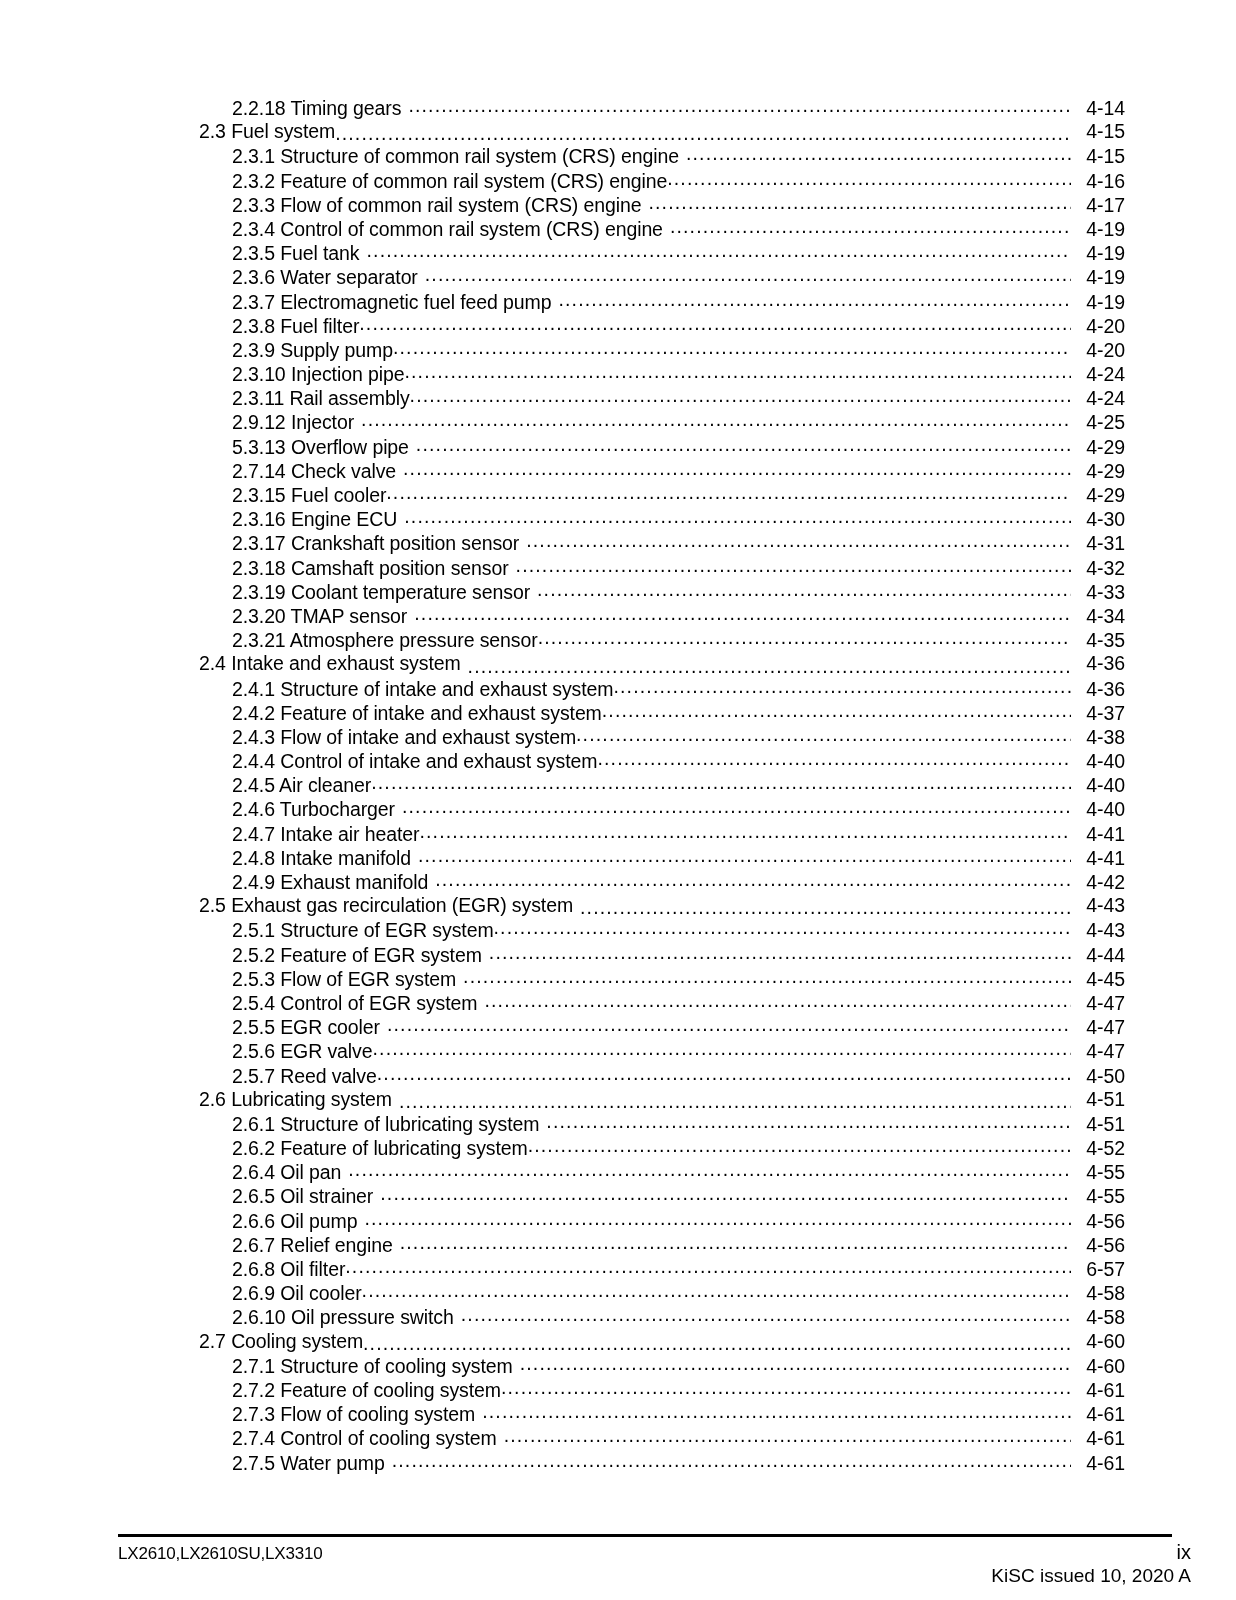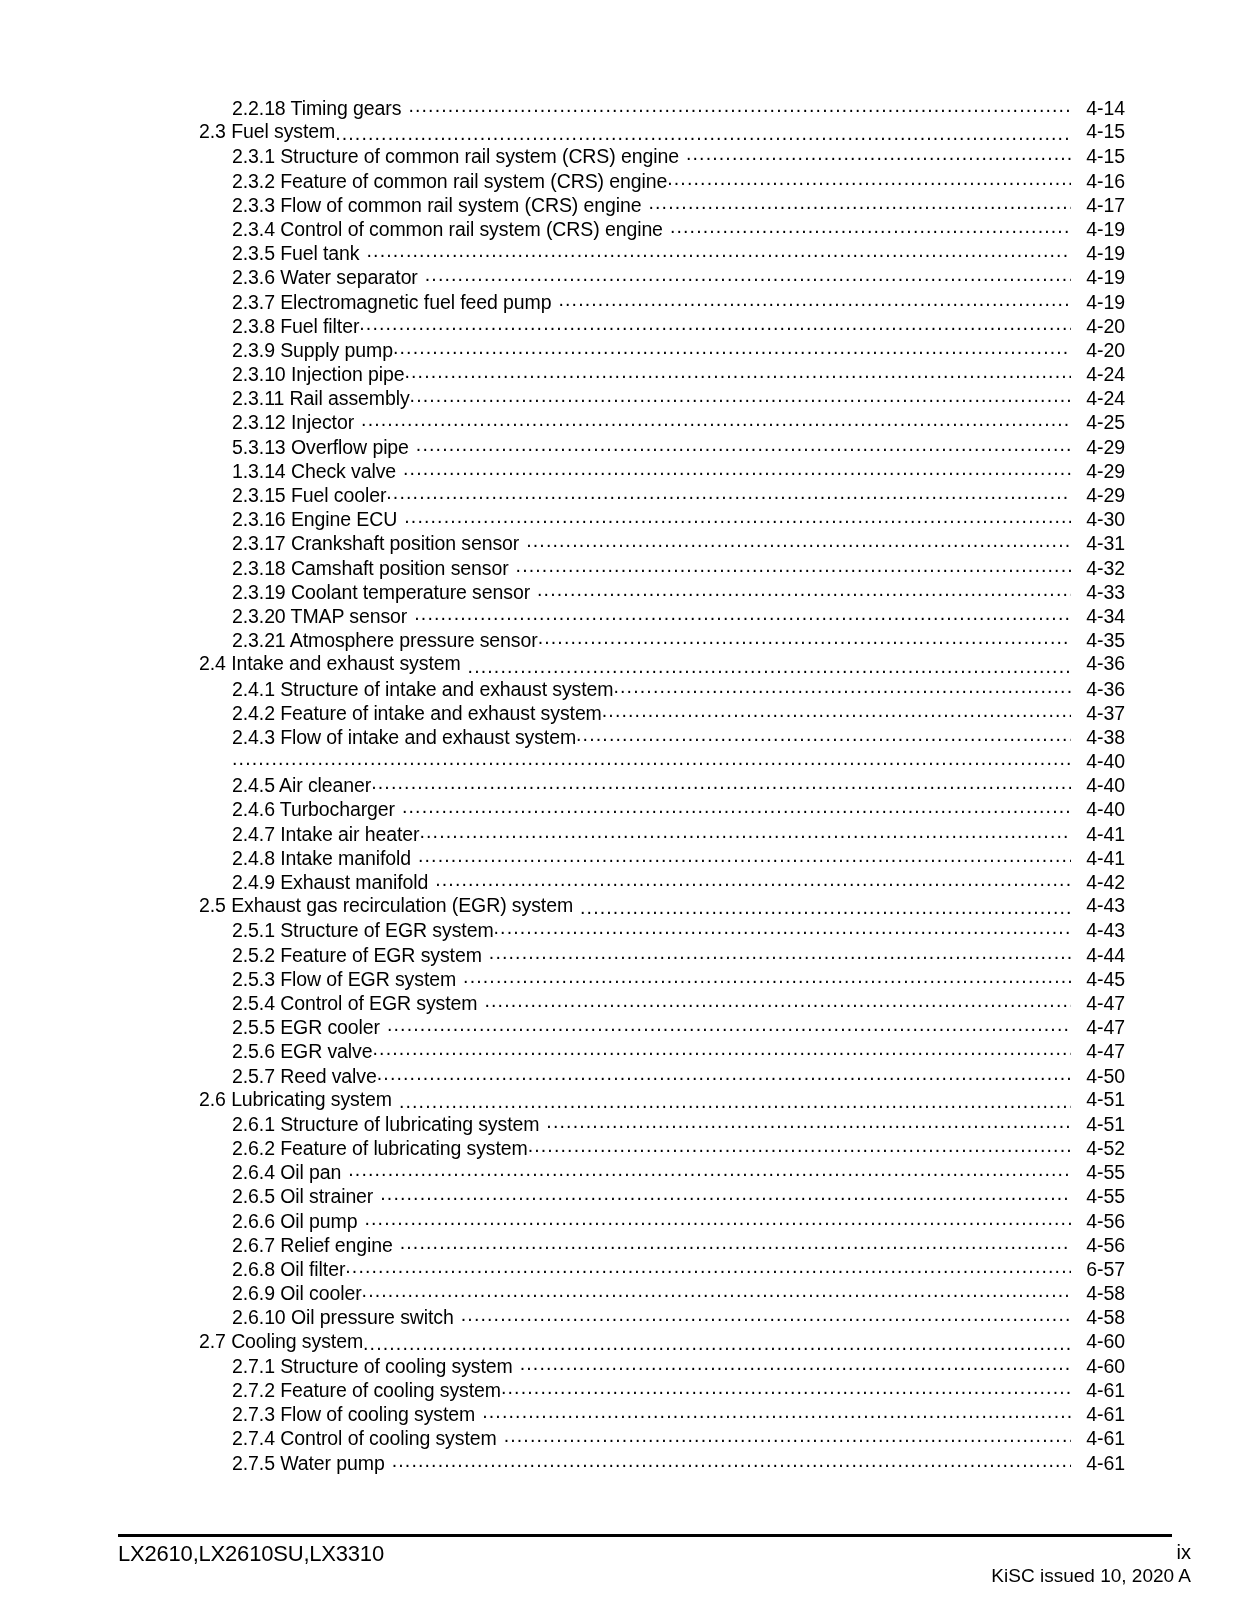--- a/index.html
+++ b/index.html
@@ -84,21 +84,21 @@
     left: 118px;
     top: 1534px;
     width: 1054px;
     height: 3px;
     background: #000000;
   }
   .footer-left {
     position: absolute;
     left: 118px;
     top: 1543px;
-    font-size: 22px;
+    font-size: 17px;
     line-height: 22px;
     letter-spacing: -0.2px;
   }
   .footer-page-no {
     position: absolute;
     right: 64px;
     top: 1540px;
     font-size: 20px;
     line-height: 24px;
     text-align: center;
@@ -203,35 +203,35 @@
         <span class="toc-right-pad"></span>
       </div>
       <div class="toc-entry lvl3">
         <span class="toc-title">2.3.11 Rail assembly</span>
         <span class="toc-gap"></span>
         <span class="toc-dots"></span>
         <span class="toc-page">4-24</span>
         <span class="toc-right-pad"></span>
       </div>
       <div class="toc-entry lvl3 spaced">
-        <span class="toc-title">2.3.12 Injector</span>
+        <span class="toc-title">2.9.12 Injector</span>
         <span class="toc-gap"></span>
         <span class="toc-dots"></span>
         <span class="toc-page">4-25</span>
         <span class="toc-right-pad"></span>
       </div>
       <div class="toc-entry lvl3 spaced">
         <span class="toc-title">5.3.13 Overflow pipe</span>
         <span class="toc-gap"></span>
         <span class="toc-dots"></span>
         <span class="toc-page">4-29</span>
         <span class="toc-right-pad"></span>
       </div>
       <div class="toc-entry lvl3 spaced">
-        <span class="toc-title">1.3.14 Check valve</span>
+        <span class="toc-title">2.7.14 Check valve</span>
         <span class="toc-gap"></span>
         <span class="toc-dots"></span>
         <span class="toc-page">4-29</span>
         <span class="toc-right-pad"></span>
       </div>
       <div class="toc-entry lvl3">
         <span class="toc-title">2.3.15 Fuel cooler</span>
         <span class="toc-gap"></span>
         <span class="toc-dots"></span>
         <span class="toc-page">4-29</span>
@@ -301,20 +301,21 @@
         <span class="toc-right-pad"></span>
       </div>
       <div class="toc-entry lvl3">
         <span class="toc-title">2.4.3 Flow of intake and exhaust system</span>
         <span class="toc-gap"></span>
         <span class="toc-dots"></span>
         <span class="toc-page">4-38</span>
         <span class="toc-right-pad"></span>
       </div>
       <div class="toc-entry lvl3">
+        <span class="toc-title">2.4.4 Control of intake and exhaust system</span>
         <span class="toc-gap"></span>
         <span class="toc-dots"></span>
         <span class="toc-page">4-40</span>
         <span class="toc-right-pad"></span>
       </div>
       <div class="toc-entry lvl3">
         <span class="toc-title">2.4.5 Air cleaner</span>
         <span class="toc-gap"></span>
         <span class="toc-dots"></span>
         <span class="toc-page">4-40</span>

